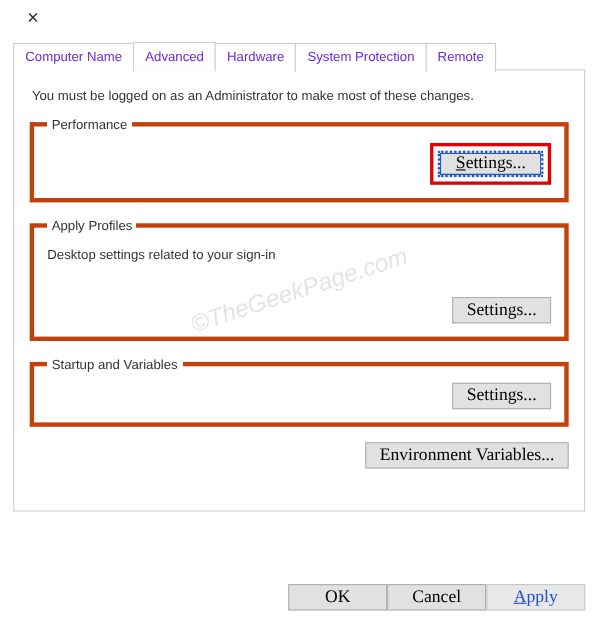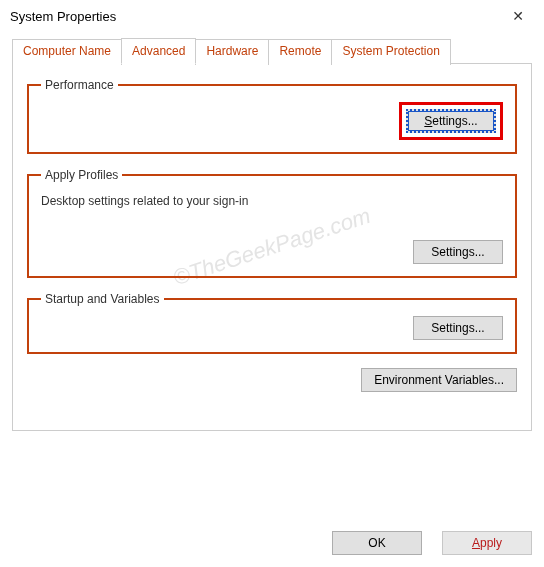--- a/index.html
+++ b/index.html
@@ -37,21 +37,21 @@
   .tabs {
     display: flex;
     position: relative;
     z-index: 2;
   }
   .tab {
     border: 1px solid #ccc;
     border-bottom: none;
     padding: 4px 10px;
     background: #fff;
-    color: #c2410c;
+    color: #6d28d9;
     margin-right: -1px;
     cursor: default;
     position: relative;
     top: 1px;
   }
   .tab.active {
     background: #fff;
     border-bottom: 1px solid #fff;
     top: 0;
     padding-top: 5px;
@@ -61,100 +61,100 @@
   .tab-panel {
     border: 1px solid #ccc;
     padding: 14px 14px 18px 14px;
     position: relative;
     top: -1px;
     z-index: 1;
     background: #fff;
   }
   .intro-text { color: #333; margin: 2px 0 12px 2px; }
   fieldset.group {
-    border: 2px solid #c2410c;
+    border: 4px solid #c2410c;
     margin: 0 0 14px 0;
     padding: 10px 12px 12px 12px;
     position: relative;
   }
   fieldset.group legend {
     padding: 0 4px;
     color: #333;
     font-size: 12px;
   }
   .group-desc { color: #333; margin: 2px 0 30px 0; line-height: 1.3; }
   .btn-row { text-align: right; }
   button.win-btn {
     min-width: 90px;
     height: 24px;
-    font-family: Liberation Sans, sans-serif;
-    font-size: 12px;
+    font-family: Liberation Serif, serif;
+    font-size: 16px;
     background: #e1e1e1;
     border: 1px solid #adadad;
     padding: 0 12px;
     cursor: default;
     text-align: center;
   }
   button.win-btn.disabled {
-    color: #b91c1c;
+    color: #1d4ed8;
     background: #e8e8e8;
     border-color: #c7c7c7;
   }
   .red-highlight {
     position: relative;
     display: inline-block;
     padding: 4px;
     border: 3px solid #e30000;
   }
   .red-highlight button.win-btn {
     border: 2px dotted #1a56c7;
     padding: 0 14px;
     box-shadow: inset 0 0 0 1px #1a56c7;
   }
   .env-row { text-align: right; margin-top: 4px; margin-bottom: 20px; }
   .dlg-buttons {
     position: absolute;
     right: 12px;
     bottom: 12px;
     display: flex;
-    gap: 20px;
+    gap: 0;
   }
   .underline-first::first-letter { text-decoration: underline; }
   .watermark {
     position: absolute;
     top: 50%;
     left: 50%;
     transform: translate(-50%, -50%) rotate(-18deg);
     font-size: 22px;
     color: #e4e4e4;
     pointer-events: none;
     z-index: 0;
     font-style: italic;
   }
 </style>
 </head>
 <body>
 
 <div class="titlebar">
-  <span class="titlebar-title">System Properties</span>
   <div class="close-icon">✕</div>
 </div>
 
 <div class="tab-area">
   <div class="tabs">
     <div class="tab">Computer Name</div>
     <div class="tab active">Advanced</div>
     <div class="tab">Hardware</div>
+    <div class="tab">System Protection</div>
     <div class="tab">Remote</div>
-    <div class="tab">System Protection</div>
   </div>
 
   <div class="tab-panel">
     <div class="watermark">©TheGeekPage.com</div>
 
+    <div class="intro-text">You must be logged on as an Administrator to make most of these changes.</div>
 
     <fieldset class="group">
       <legend>Performance</legend>
       <div class="btn-row">
         <span class="red-highlight">
           <button class="win-btn underline-first">Settings...</button>
         </span>
       </div>
     </fieldset>
 
@@ -174,14 +174,15 @@
     </fieldset>
 
     <div class="env-row">
       <button class="win-btn" style="min-width:150px">Environment Variables...</button>
     </div>
   </div>
 </div>
 
 <div class="dlg-buttons">
   <button class="win-btn">OK</button>
+  <button class="win-btn">Cancel</button>
   <button class="win-btn disabled underline-first">Apply</button>
 </div>
 
 </body></html>

